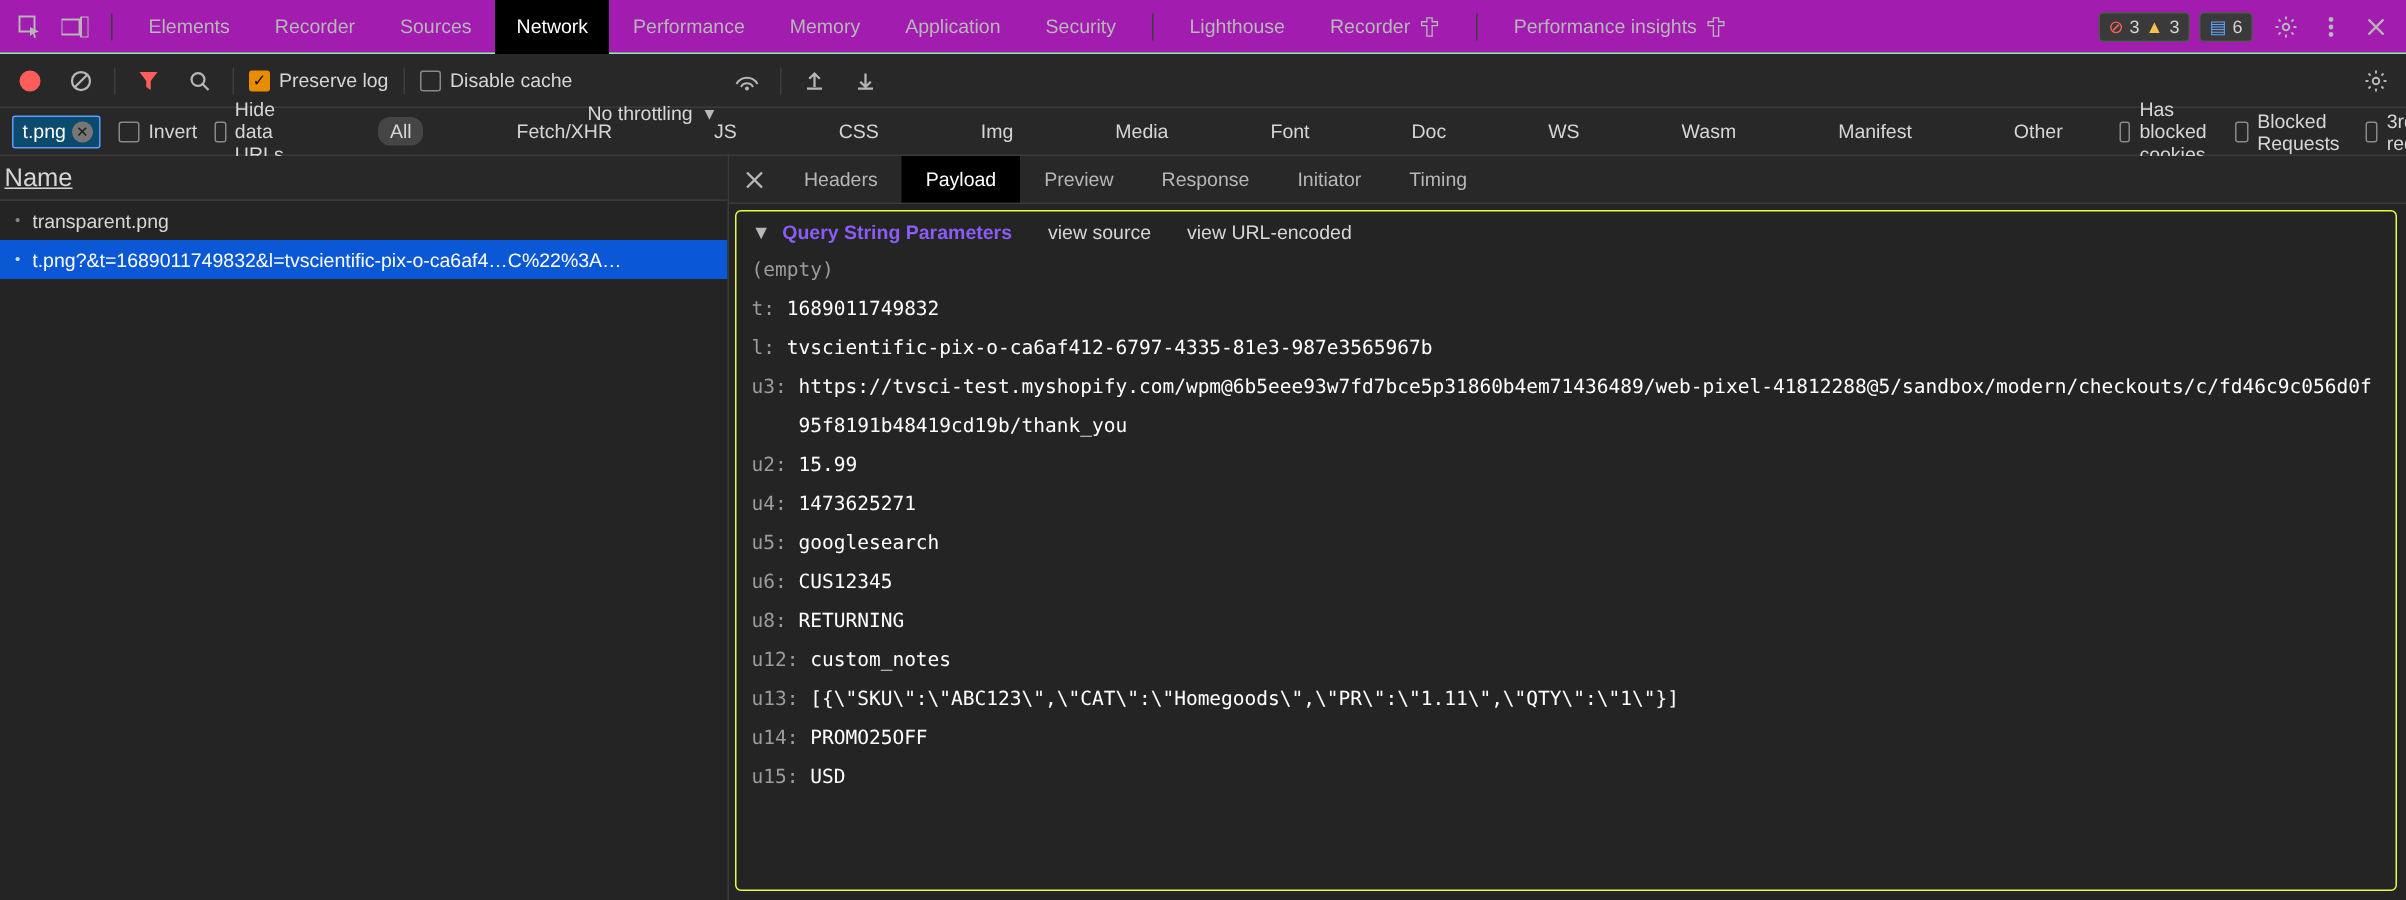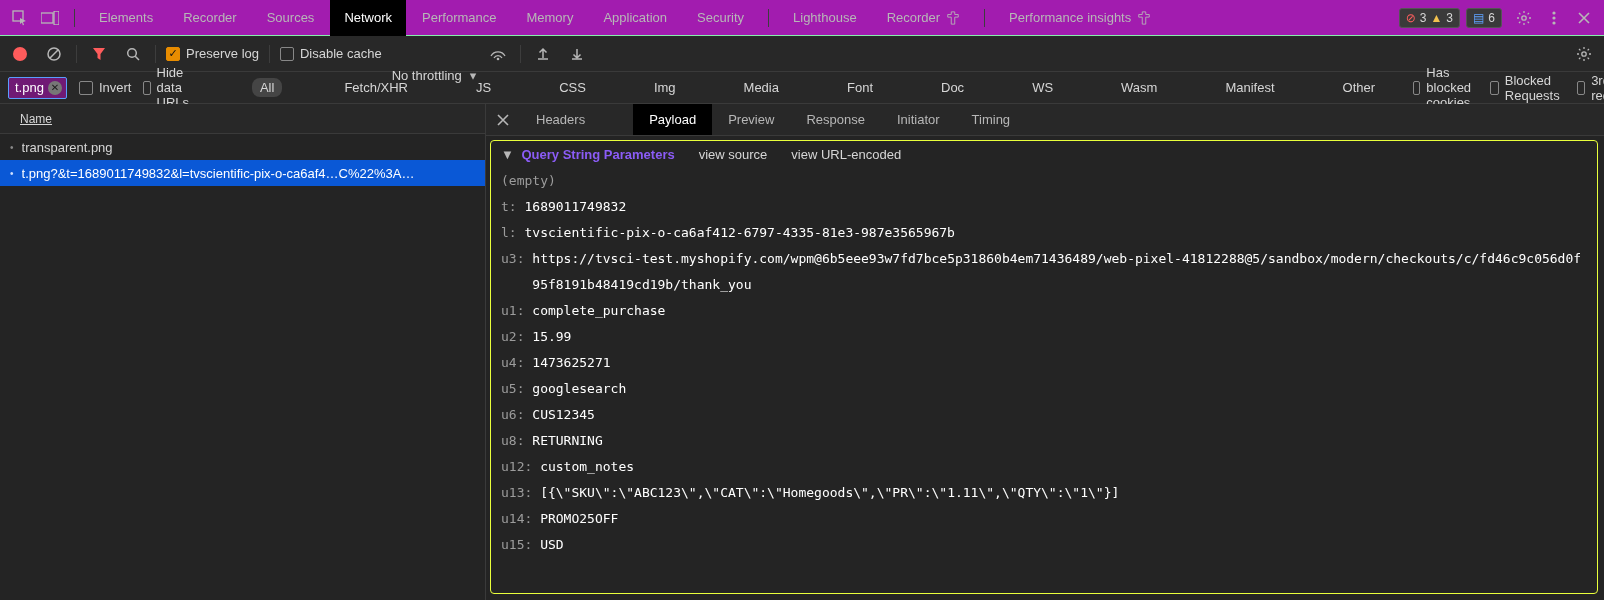--- a/index.html
+++ b/index.html
@@ -69,44 +69,44 @@
   .label { display:flex; align-items:center; color:#d6d6d6; font-size:13px; }
   .throttle { display:flex; align-items:center; gap:8px; color:#d6d6d6;margin-top:44px; }
   .chev-down { color:#b7b7b7; }
   
   .filter-row {
     display:flex; align-items:center; height:32px; background:#282828; border-bottom:1px solid #3a3a3a;
     padding: 0 8px; gap:12px;
   }
   .filter-input {
     position:relative;
-    width: 196px; height:22px; background:#701a75; border:1px solid #5a9dff; border-radius:2px;
+    width: 196px; height:22px; background:#0c4a6e; border:1px solid #5a9dff; border-radius:2px;
     display:flex; align-items:center; padding:0 22px 0 6px; color:#fff; font-size:13px;
   }
   .filter-input .clear-x { position:absolute; right:4px; width:14px;height:14px; border-radius:50%;
     background:#777; color:#1b1b1b; font-size:10px; display:flex;align-items:center;justify-content:center;}
   .type-chip { padding:2px 6px; color:#d6d6d6; cursor:pointer; font-size:13px;margin-left:44px; }
   .type-chip.active { background:#454545; border-radius:8px; padding:2px 8px; }
   .type-chip.sep { width:1px; height:16px; background:#444; padding:0; margin:0 4px;}
   
   .content { display:flex; height: calc(600px - 36px - 36px - 32px); }
   .left-pane { width:486px; border-right:1px solid #3a3a3a; display:flex; flex-direction:column; }
-  .left-header { height:30px; display:flex; align-items:center; padding:0 20px; color:#d6d6d6; font-size:12px;
+  .left-header { height:30px; display:flex; align-items:center; padding:0 3px; color:#d6d6d6; font-size:17px;
     border-bottom:1px solid #3a3a3a; background:#282828;text-decoration:underline;}
   .request-list { flex:1; overflow:auto; }
   .request-row { display:flex; align-items:center; height:26px; padding:0 10px; font-size:13px; color:#d6d6d6; gap:8px; }
   .request-row .bullet { color:#888; font-size:10px; }
   .request-row.selected { background:#0a58d6; color:#fff; }
   .request-row .name-text { white-space:nowrap; overflow:hidden; text-overflow:ellipsis; }
   
   .right-pane { flex:1; display:flex; flex-direction:column; overflow:hidden;}
   .detail-tabs { height:32px; display:flex; align-items:stretch; background:#282828; border-bottom:1px solid #3a3a3a;}
   .detail-tabs .close-btn { width:34px; display:flex; align-items:center; justify-content:center; color:#b7b7b7; }
   .dtab { display:flex; align-items:center; padding:0 16px; color:#b7b7b7; cursor:pointer; font-size:13px;}
-  .dtab.active { background:#000; color:#fff;margin-left:32px; }
+  .dtab.active { background:#000; color:#fff; }
   .payload-area {
     flex:1; overflow:hidden; position:relative;
     border: 1.5px solid #e9ff3b;
     border-radius: 4px;
     margin: 4px 6px 6px 4px;
     padding: 6px 10px;
   }
   .qs-header { display:flex; align-items:center; gap:24px; margin-bottom:6px;}
   .qs-header .caret { color:#b7b7b7; margin-right:4px; }
   .qs-header .title { font-weight:bold; color:#8b5cf6;}
@@ -345,24 +345,20 @@
           </div>
           <div class="row">
             <span class="key">l: </span>
             <span class="val">tvscientific-pix-o-ca6af412-6797-4335-81e3-987e3565967b</span>
           </div>
           <div class="row">
             <span class="key">u3: </span>
             <span class="wrapval">https://tvsci-test.myshopify.com/wpm@6b5eee93w7fd7bce5p31860b4em71436489/web-pixel-41812288@5/sandbox/modern/checkouts/c/fd46c9c056d0f95f8191b48419cd19b/thank_you</span>
           </div>
           <div class="row">
-            <span class="key">u1: </span>
-            <span class="val">complete_purchase</span>
-          </div>
-          <div class="row">
             <span class="key">u2: </span>
             <span class="val">15.99</span>
           </div>
           <div class="row">
             <span class="key">u4: </span>
             <span class="val">1473625271</span>
           </div>
           <div class="row">
             <span class="key">u5: </span>
             <span class="val">googlesearch</span>

